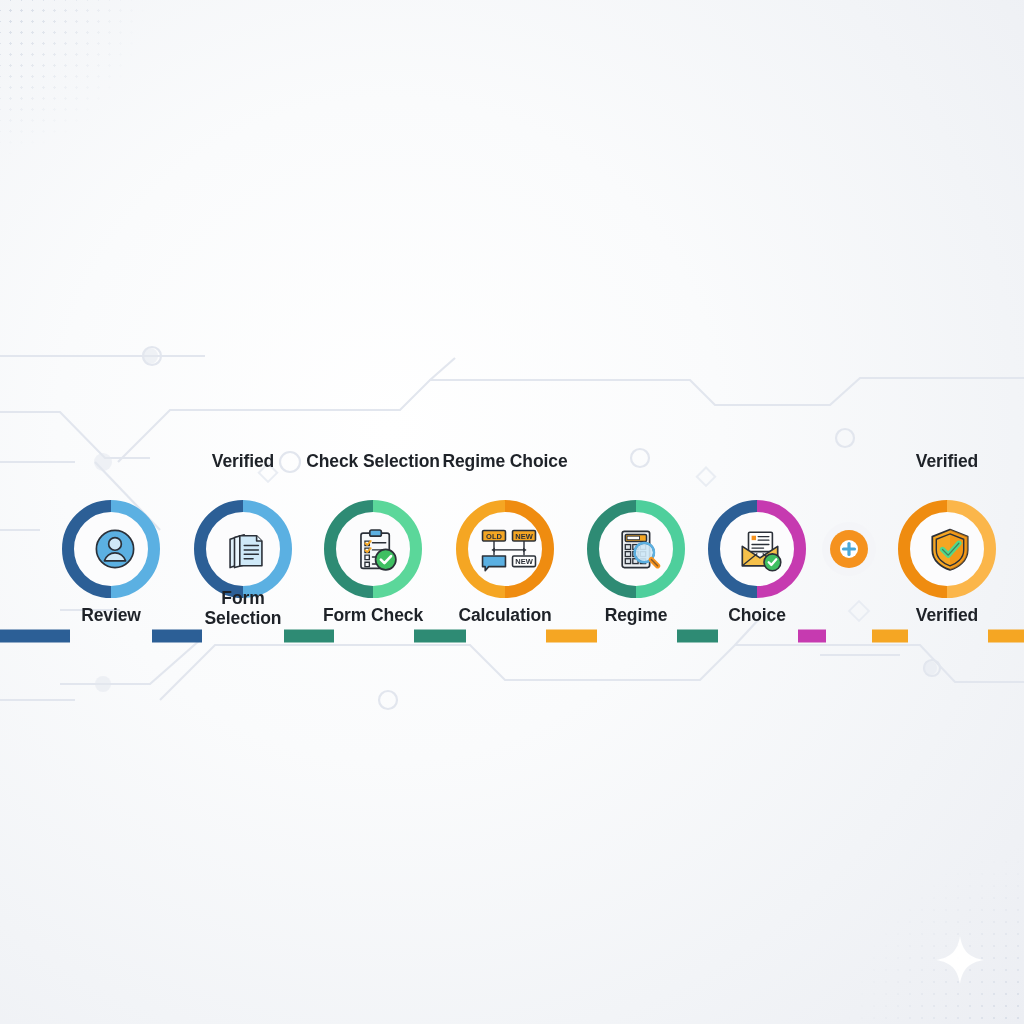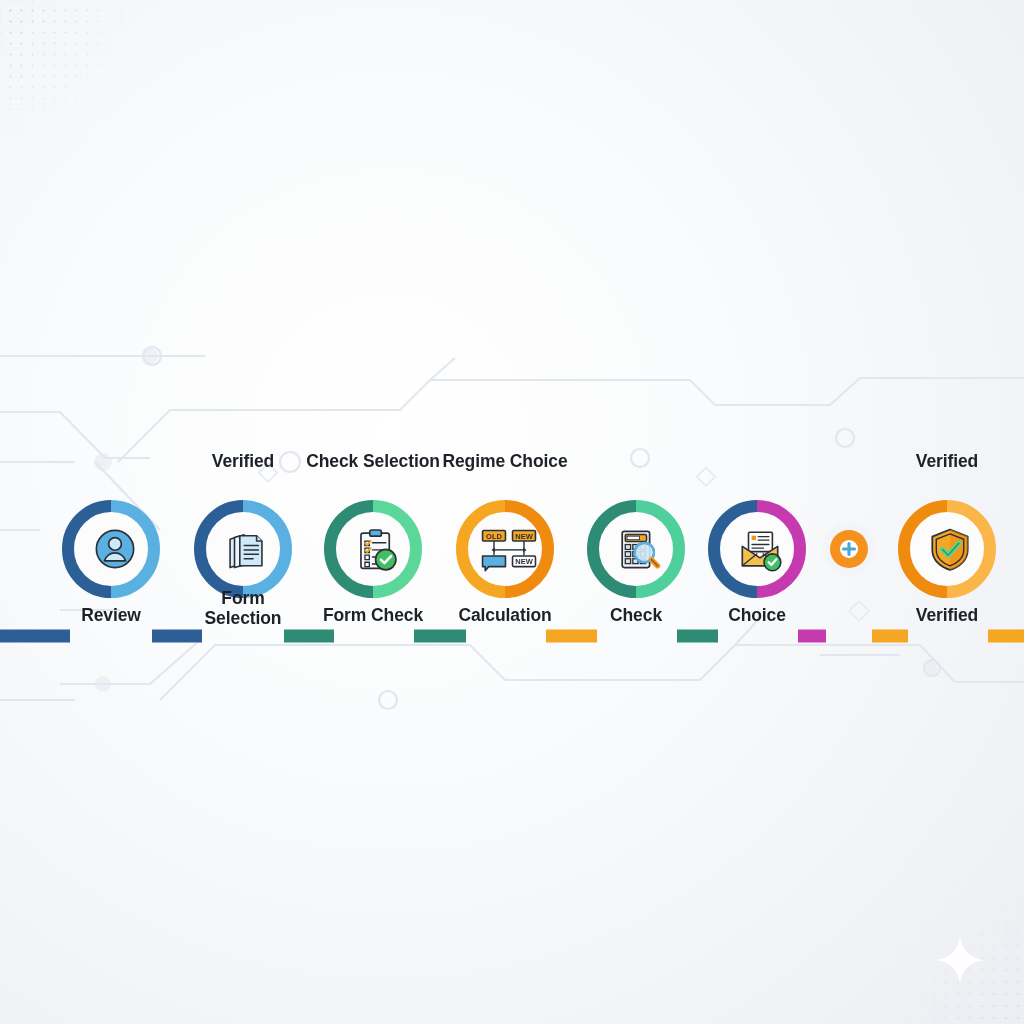--- a/index.html
+++ b/index.html
@@ -338,21 +338,21 @@
             <rect x="10.5" y="37" width="6" height="5.5"></rect>
             <rect x="19" y="37" width="6" height="5.5"></rect>
           </g>
           <rect x="27.5" y="37" width="6" height="5.5" fill="#5bb0e2" stroke="#2b3038" stroke-width="1.5"></rect>
           <circle cx="32" cy="30" r="11" fill="#cfe9f8" fill-opacity=".9" stroke="#2b3038" stroke-width="2"></circle>
           <circle cx="32" cy="30" r="11" fill="none" stroke="#5bb0e2" stroke-width="2.6"></circle>
           <path d="M40 38 l7 7" stroke="#f5921e" stroke-width="6" stroke-linecap="round"></path>
           <path d="M40 38 l7 7" stroke="#2b3038" stroke-width="1.6" stroke-linecap="round" fill="none" opacity=".55"></path>
         </svg>
       </div>
-      <div class="label-bottom">Check</div>
+      <div class="label-bottom">Regime</div>
     </div>
 
     <div class="node" style="left:707px; width:100px;">
       <svg class="ring" viewBox="0 0 100 100">
         <circle cx="50" cy="50" r="43" fill="#fcfcfd"></circle>
         <path d="M50 7 A43 43 0 0 0 50 93" fill="none" stroke="#2c5f96" stroke-width="12"></path>
         <path d="M50 7 A43 43 0 0 1 50 93" fill="none" stroke="#c63ab0" stroke-width="12"></path>
       </svg>
       <div class="icon-holder">
         <svg viewBox="0 0 52 52" width="46" height="46">

